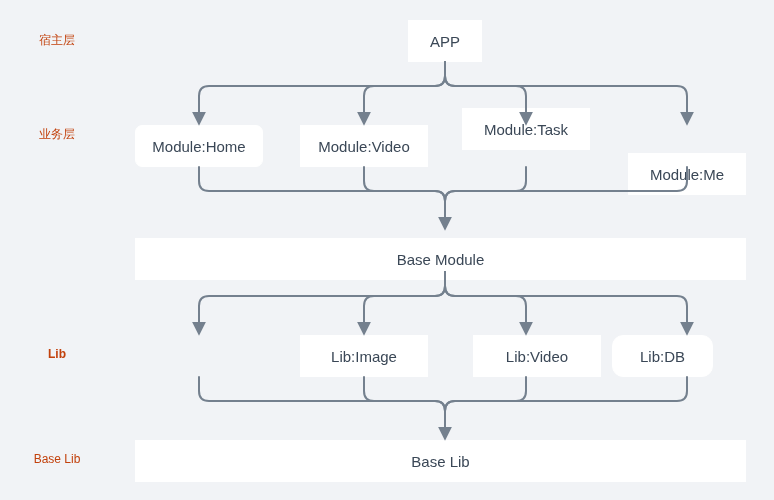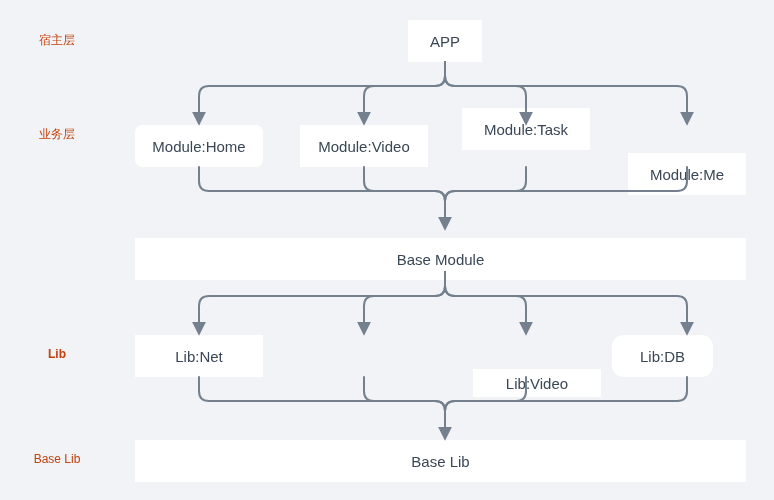--- a/index.html
+++ b/index.html
@@ -53,22 +53,22 @@
 
   <div class="box" style="left:408px; top:20px;  width:74px;  height:42px;">APP</div>
 
   <div class="box" style="left:135px; top:125px; width:128px; height:42px;border-radius:7px;">Module:Home</div>
   <div class="box" style="left:300px; top:125px; width:128px; height:42px;">Module:Video</div>
   <div class="box" style="left:462px; top:108px; width:128px; height:42px;">Module:Task</div>
   <div class="box" style="left:628px; top:125px; width:118px; height:42px;margin-top:28px;">Module:Me</div>
 
   <div class="box" style="left:135px; top:230px; width:611px; height:42px;margin-top:8px;">Base Module</div>
 
-  <div class="box" style="left:135px; top:335px; width:128px; height:42px;">Lib:Net</div>
-  <div class="box" style="left:473px; top:335px; width:128px; height:28px;margin-top:34px;">Lib:Video</div>
+  <div class="box" style="left:300px; top:335px; width:128px; height:42px;">Lib:Image</div>
+  <div class="box" style="left:473px; top:335px; width:128px; height:42px;">Lib:Video</div>
   <div class="box" style="left:612px; top:335px; width:101px; height:42px;border-radius:11px;">Lib:DB</div>
 
   <div class="box" style="left:135px; top:440px; width:611px; height:42px;">Base Lib</div>
 
   <svg class="connectors">
     <defs>
       <marker id="ah" viewBox="0 0 10 10" refX="8" refY="5" markerWidth="7" markerHeight="7" orient="auto-start-reverse">
         <path d="M 0 0 L 10 5 L 0 10 z" fill="#74808e"></path>
       </marker>
     </defs>

